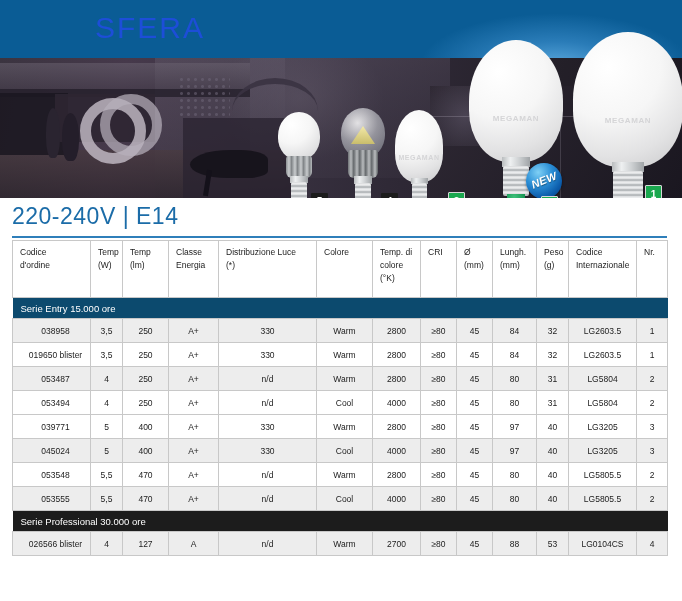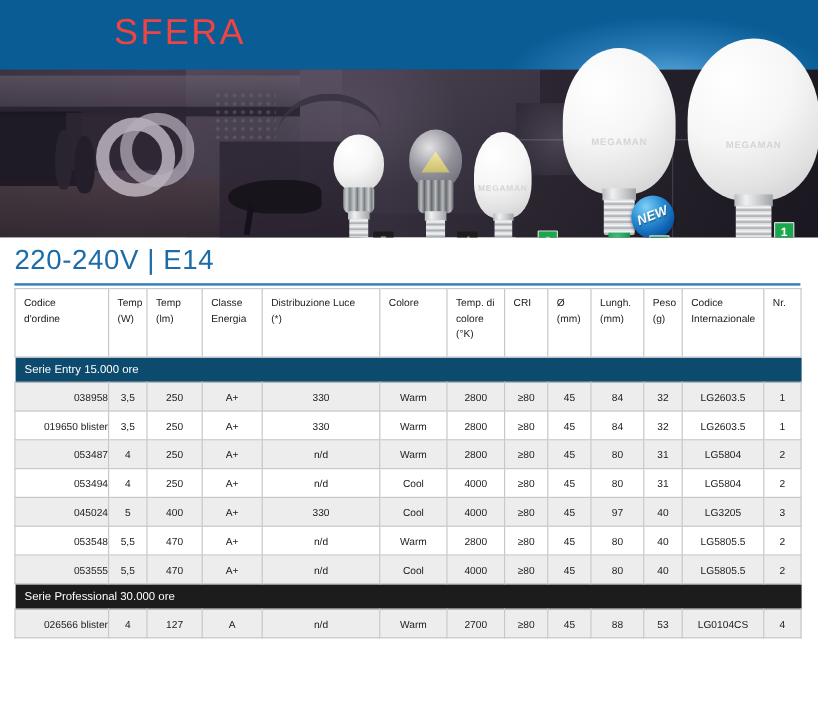--- a/index.html
+++ b/index.html
@@ -15,21 +15,21 @@
   .hero-band{
     position:absolute;left:0;top:0;width:682px;height:60px;
     background:#0a5c95;
   }
   .hero-band-glow{
     position:absolute;left:400px;top:0;width:282px;height:60px;
     background:radial-gradient(ellipse 180px 70px at 55% 110%, #5aa8dd 0%, #2a7cb8 35%, #0a5c95 75%);
   }
   .hero-title{
     position:absolute;left:95px;top:11px;
-    font-size:30px;color:#ef4444;letter-spacing:2px;font-weight:400;
+    font-size:30px;color:#1d4ed8;letter-spacing:2px;font-weight:400;
   }
   .hero-photo{
     position:absolute;left:0;top:58px;width:682px;height:140px;
     background:
       radial-gradient(ellipse 120px 90px at 300px 40px, rgba(120,110,125,.45) 0%, rgba(0,0,0,0) 70%),
       linear-gradient(100deg,#3b3440 0%,#46394b 18%,#3a3342 38%,#2e2835 60%,#242029 78%,#1b1820 100%);
   }
   .ph{position:absolute;}
   .ph-shelf{left:0;top:5px;width:250px;height:26px;background:linear-gradient(180deg,#6a6270,#473f4d);opacity:.55;}
   .ph-shelfb{left:0;top:31px;width:250px;height:8px;background:#241f2a;opacity:.8;}
@@ -107,21 +107,21 @@
   
   .tbl-wrap{position:absolute;left:12px;top:240px;width:655px;}
   table{border-collapse:collapse;width:655px;table-layout:fixed;
         font-size:8.5px;color:#222;}
   th,td{border:1px solid #c8c8c8;padding:0;}
   thead th{
     background:#ffffff;font-weight:400;text-align:left;
     padding:5px 6px 5px 7px;vertical-align:top;height:46px;line-height:1.55;
   }
   tbody td{height:23px;text-align:center;}
-  tbody td.code{text-align:right;padding-left:8px;margin-left:29px;}
+  tbody td.code{text-align:center;padding-left:8px;margin-left:29px;}
   tbody tr.odd td{background:#ededed;}
   tbody tr.even td{background:#ffffff;}
   tr.band td{
     padding:0 0 0 8px;height:20px;text-align:left;
     color:#ffffff;font-size:9.5px;border:none;
   }
   tr.band-green td{background:#0c4a6e;}
   tr.band-dark td{background:#1c1c1c;}
 </style>
 </head>
@@ -343,20 +343,35 @@
             <td>n/d</td>
             <td>Cool</td>
             <td>4000</td>
             <td>≥80</td>
             <td>45</td>
             <td>80</td>
             <td>31</td>
             <td>LG5804</td>
             <td>2</td>
           </tr>
+          <tr class="even">
+            <td class="code">039771</td>
+            <td>5</td>
+            <td>400</td>
+            <td>A+</td>
+            <td>330</td>
+            <td>Warm</td>
+            <td>2800</td>
+            <td>≥80</td>
+            <td>45</td>
+            <td>97</td>
+            <td>40</td>
+            <td>LG3205</td>
+            <td>3</td>
+          </tr>
           <tr class="odd">
             <td class="code">045024</td>
             <td>5</td>
             <td>400</td>
             <td>A+</td>
             <td>330</td>
             <td>Cool</td>
             <td>4000</td>
             <td>≥80</td>
             <td>45</td>

